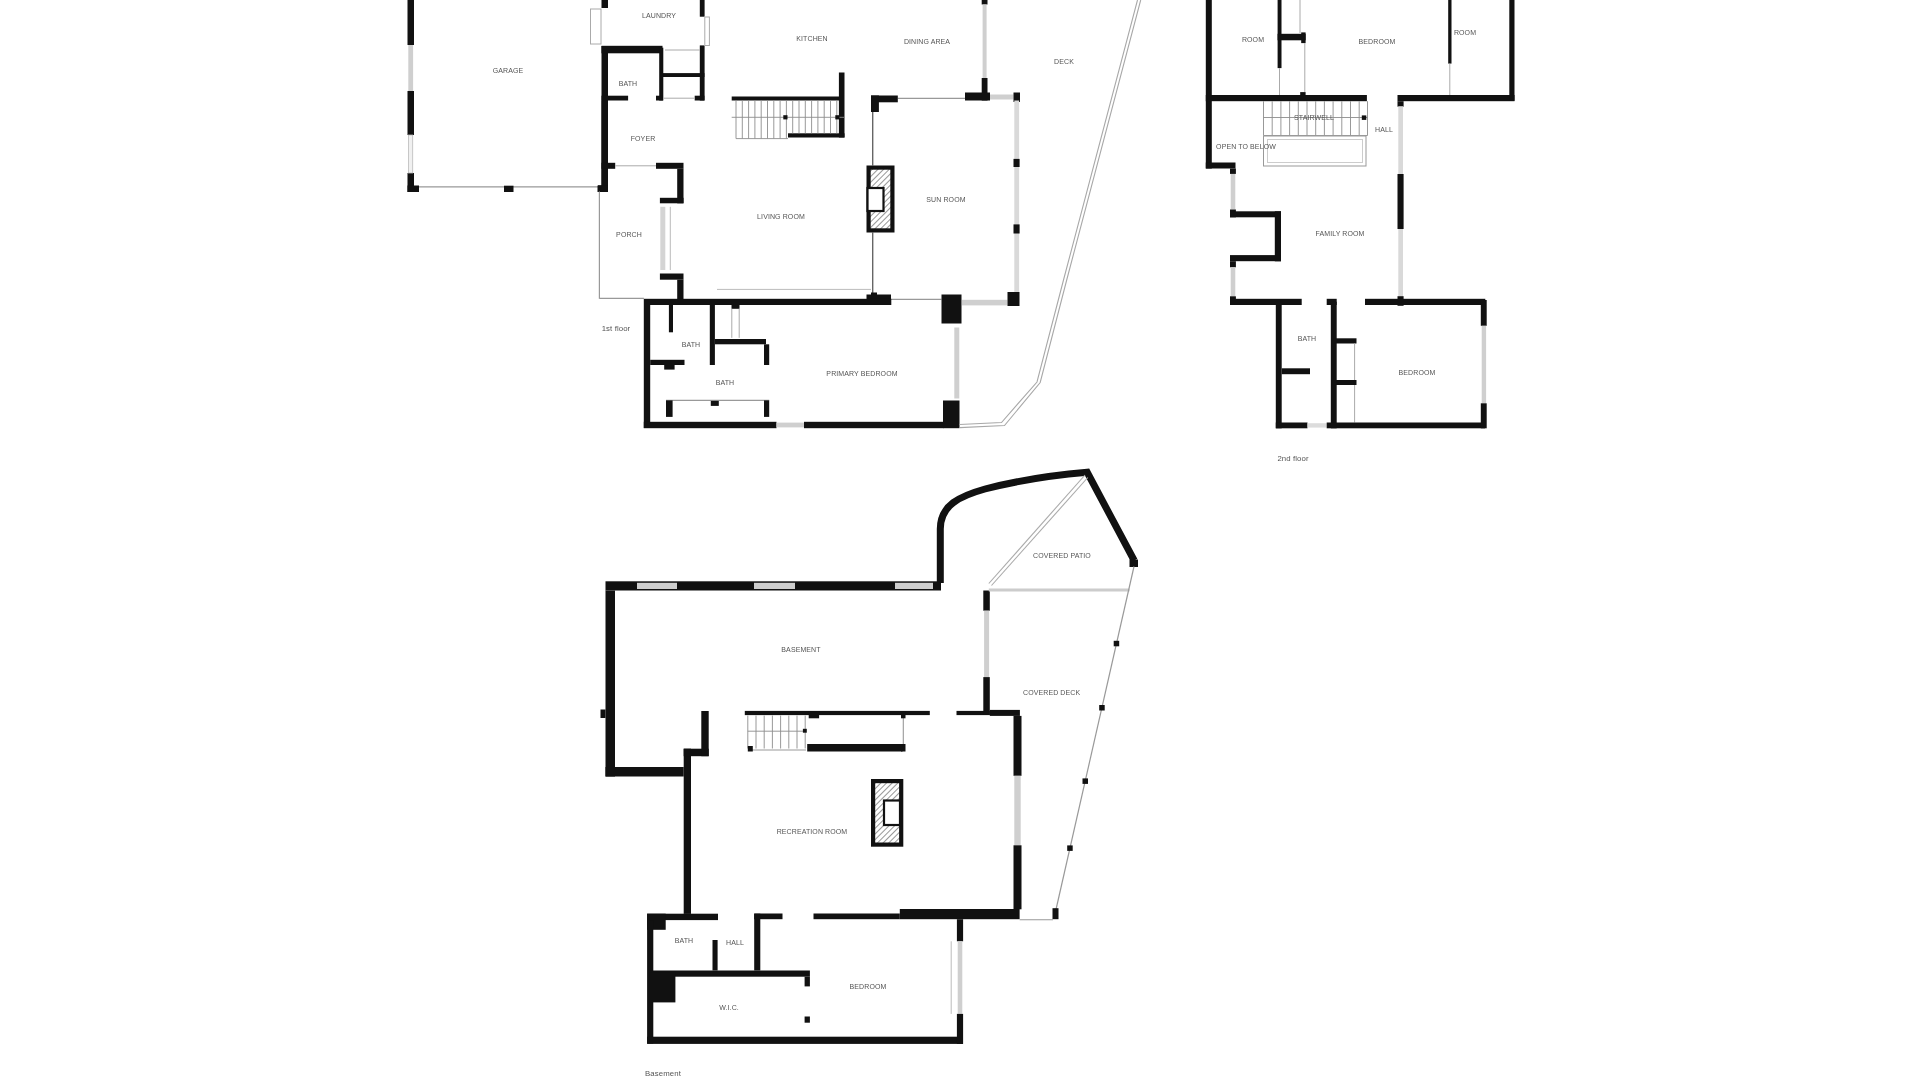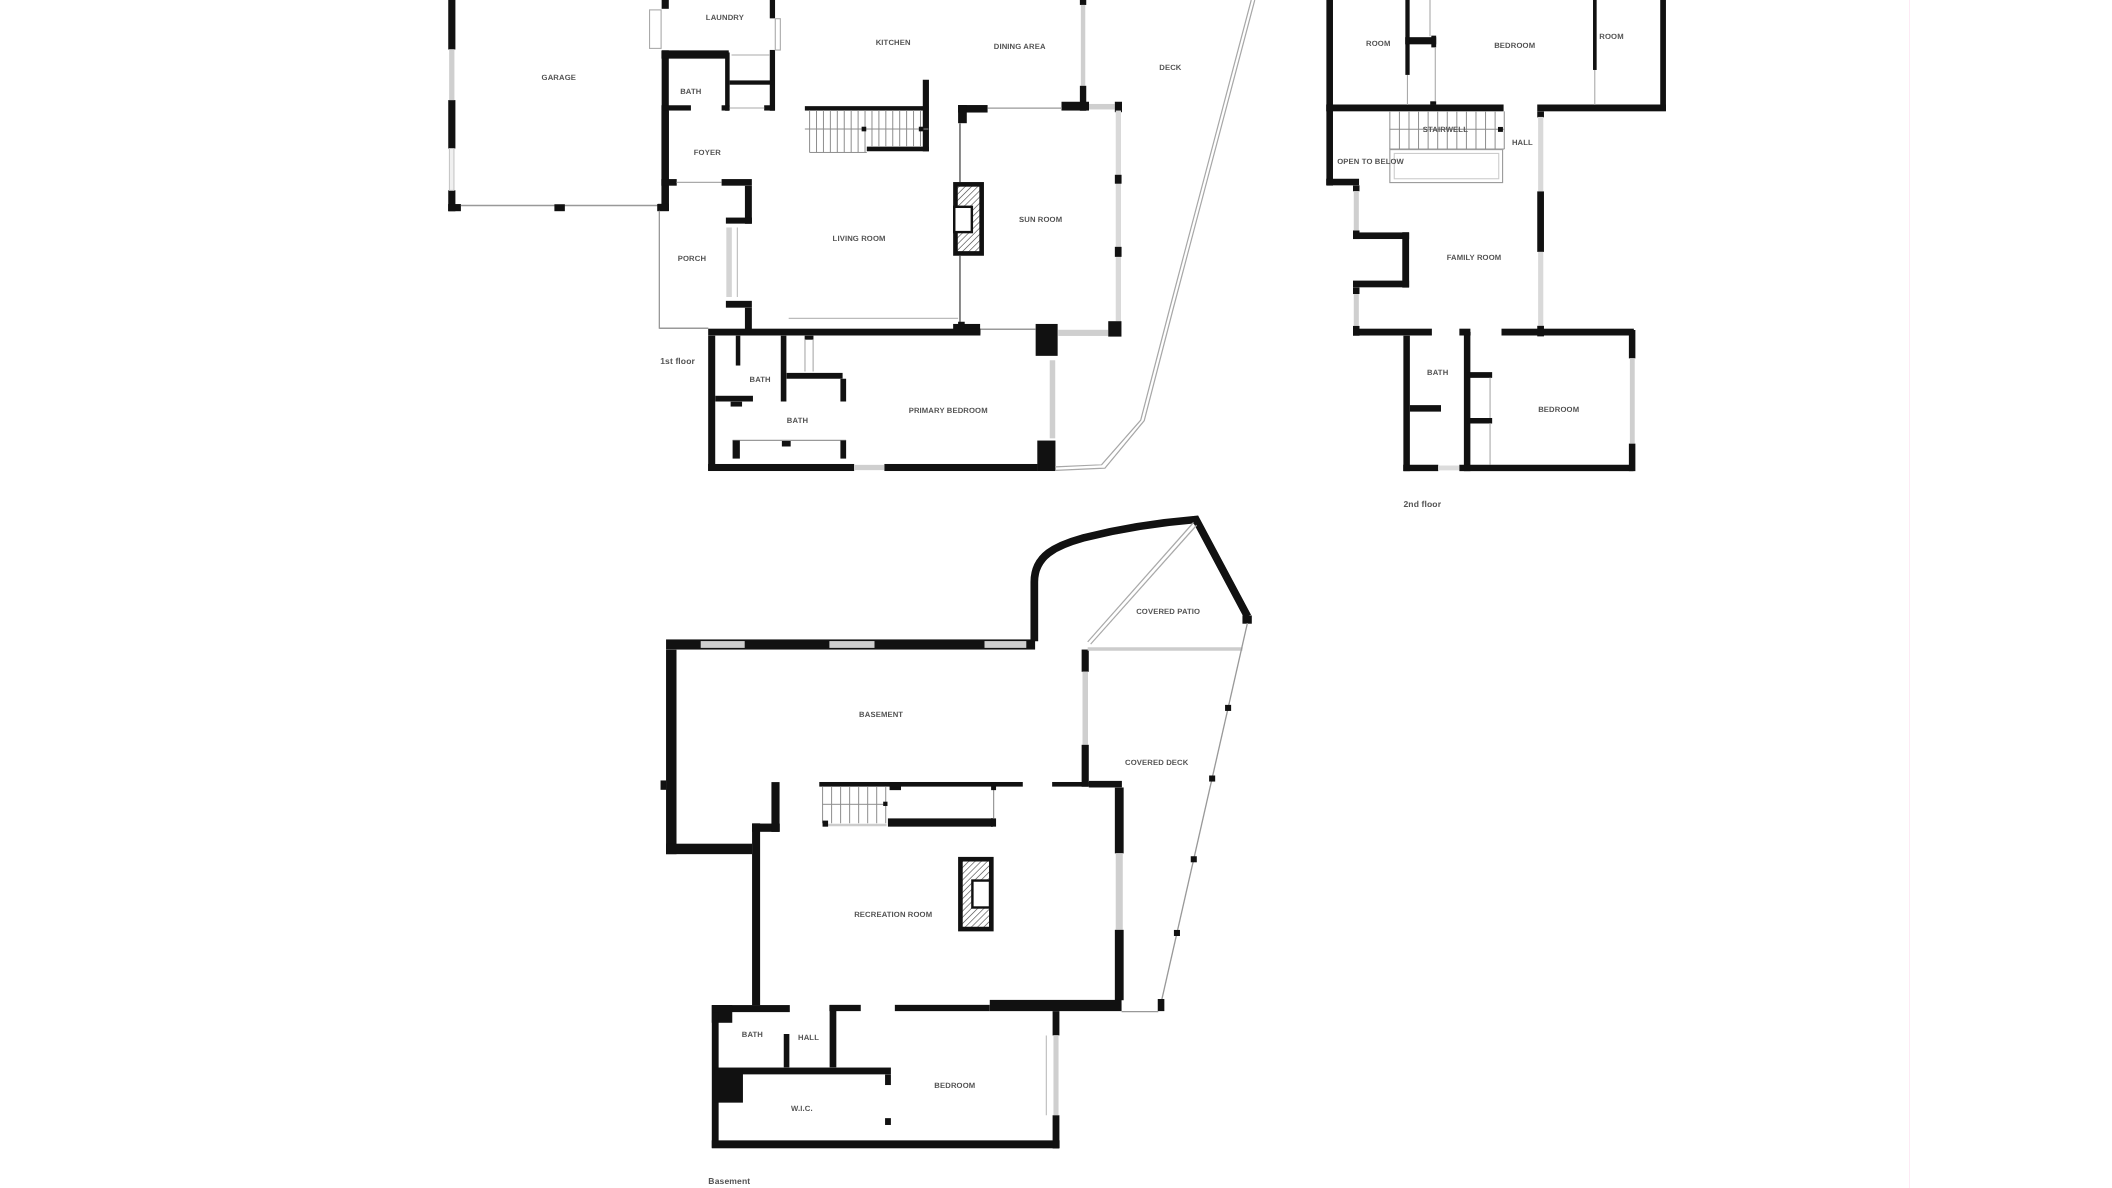--- a/index.html
+++ b/index.html
@@ -1,16 +1,16 @@
 <!DOCTYPE html>
 <html><head>
 <meta charset="utf-8">
 <style>
   html,body{margin:0;padding:0;background:#ffffff;-webkit-font-smoothing:antialiased;}
-  #page{width:1736px;height:1080px;position:relative;background:#f9a8d4;overflow:hidden;font-weight:bold;}
+  #page{width:1920px;height:1080px;position:relative;background:#a16207;overflow:hidden;}
   text{font-family:"Liberation Sans",sans-serif;fill:#545454;letter-spacing:.1px;}
   .rl{font-size:7px;}
   .fl{font-size:7.8px;fill:#555;}
 </style>
 </head>
 <body>
 <div id="page">
 <svg width="1920" height="1080" viewBox="0 0 1920 1080">
 <defs>
 <pattern id="hatch" width="4" height="4" patternTransform="rotate(45)" patternUnits="userSpaceOnUse">

